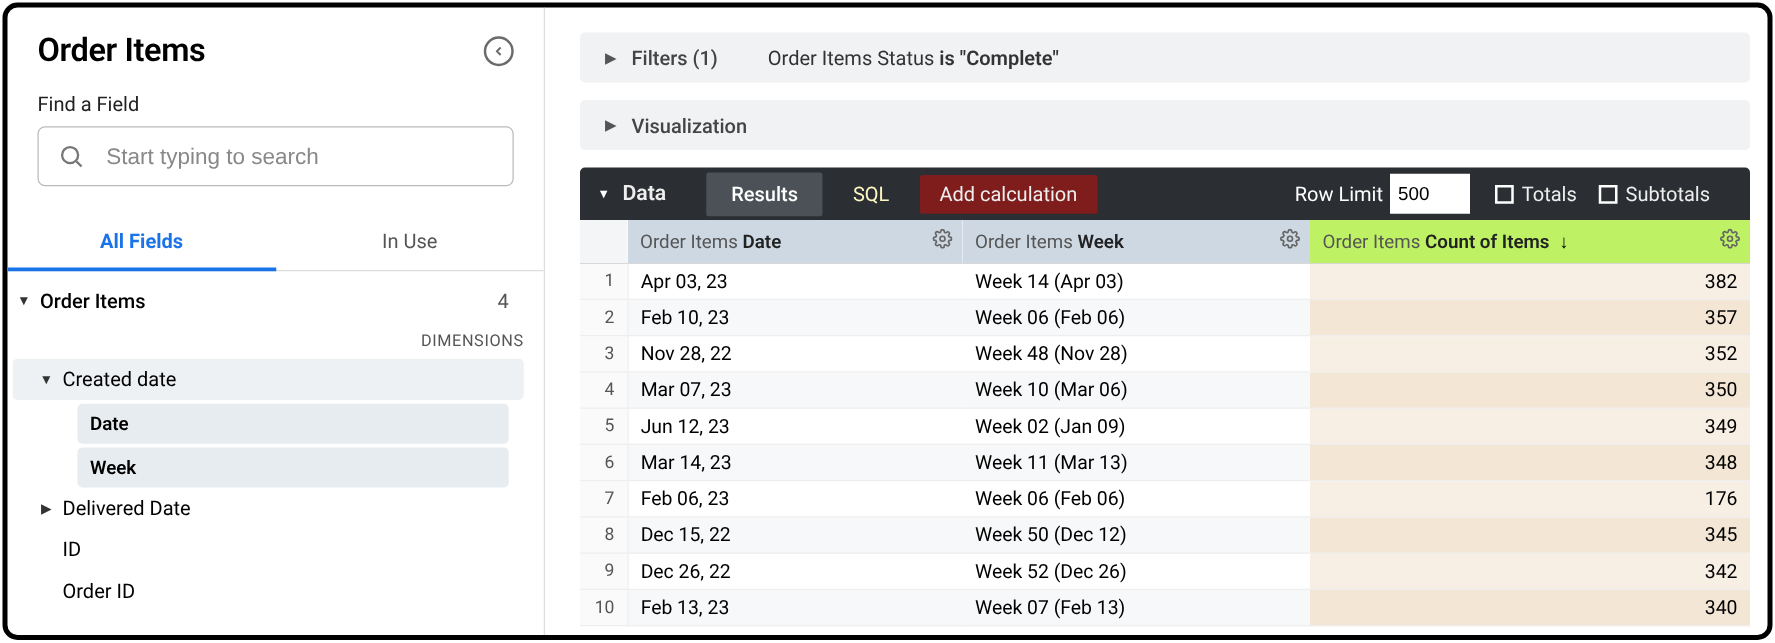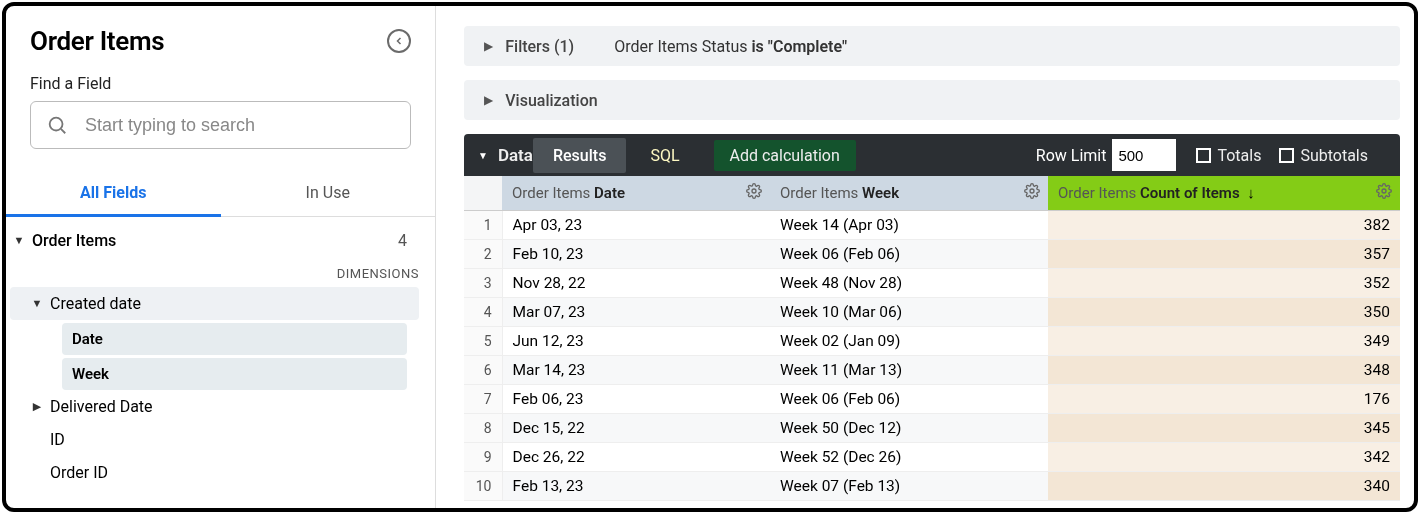--- a/index.html
+++ b/index.html
@@ -173,39 +173,38 @@
     background: #2b2f33;
     border-radius: 4px 4px 0 0;
     height: 42px;
     display: flex;
     align-items: center;
     color: #eee;
     font-size: 16px;
     padding: 0 14px 0 14px;
   }
   .data-bar .caret-down { font-size: 10px; margin-right: 10px; color:#fff;}
-  .data-label-main { font-weight: 600; font-size:17px;}
+  .data-label-main { font-weight: 600; margin-right: 32px; font-size:17px;}
   .pill-tab {
     padding: 8px 20px;
     cursor: pointer;
     color: #fef9c3;
     border-radius: 2px;
     margin-right: 4px;
   }
   .pill-tab.active {
     background: #4b5156;
     color: #fff;
     font-weight: 500;
   }
   .calc-btn {
-    background: #14532d;
+    background: #7f1d1d;
     padding: 6px 16px;
     border-radius: 2px;
     color:#eee;
-    margin-left: 10px;
     cursor:pointer;
   }
   .spacer { flex: 1; }
   .row-limit-label { color:#fff; margin-right:6px;}
   .row-limit-input {
     width: 64px;
     height: 26px;
     border: none;
     padding: 16px 6px;
     font-size: 15px;
@@ -224,21 +223,21 @@
   .data-table th {
     text-align: left;
     font-weight: 400;
     font-size: 15px;
     padding: 8px 10px;
     border-bottom: 1px solid #ccc;
     position: relative;
   }
   .col-num { width: 38px; text-align:right; padding-right:8px; background:#f4f5f6;}
   .col-dim { background: #cdd8e3; }
-  .col-measure { background: #84cc16; }
+  .col-measure { background: #bef264; }
   .th-prefix { color:#555; }
   .th-main { font-weight: 600; color:#222;}
   .th-gear {
     position:absolute; right:8px; top:50%; transform:translateY(-50%);
     cursor:pointer;
   }
   .th-gear svg { width:16px; height:16px; stroke:#666; }
   .sort-arrow { margin-left:4px; }
   .data-table td {
     font-size: 15.5px;

